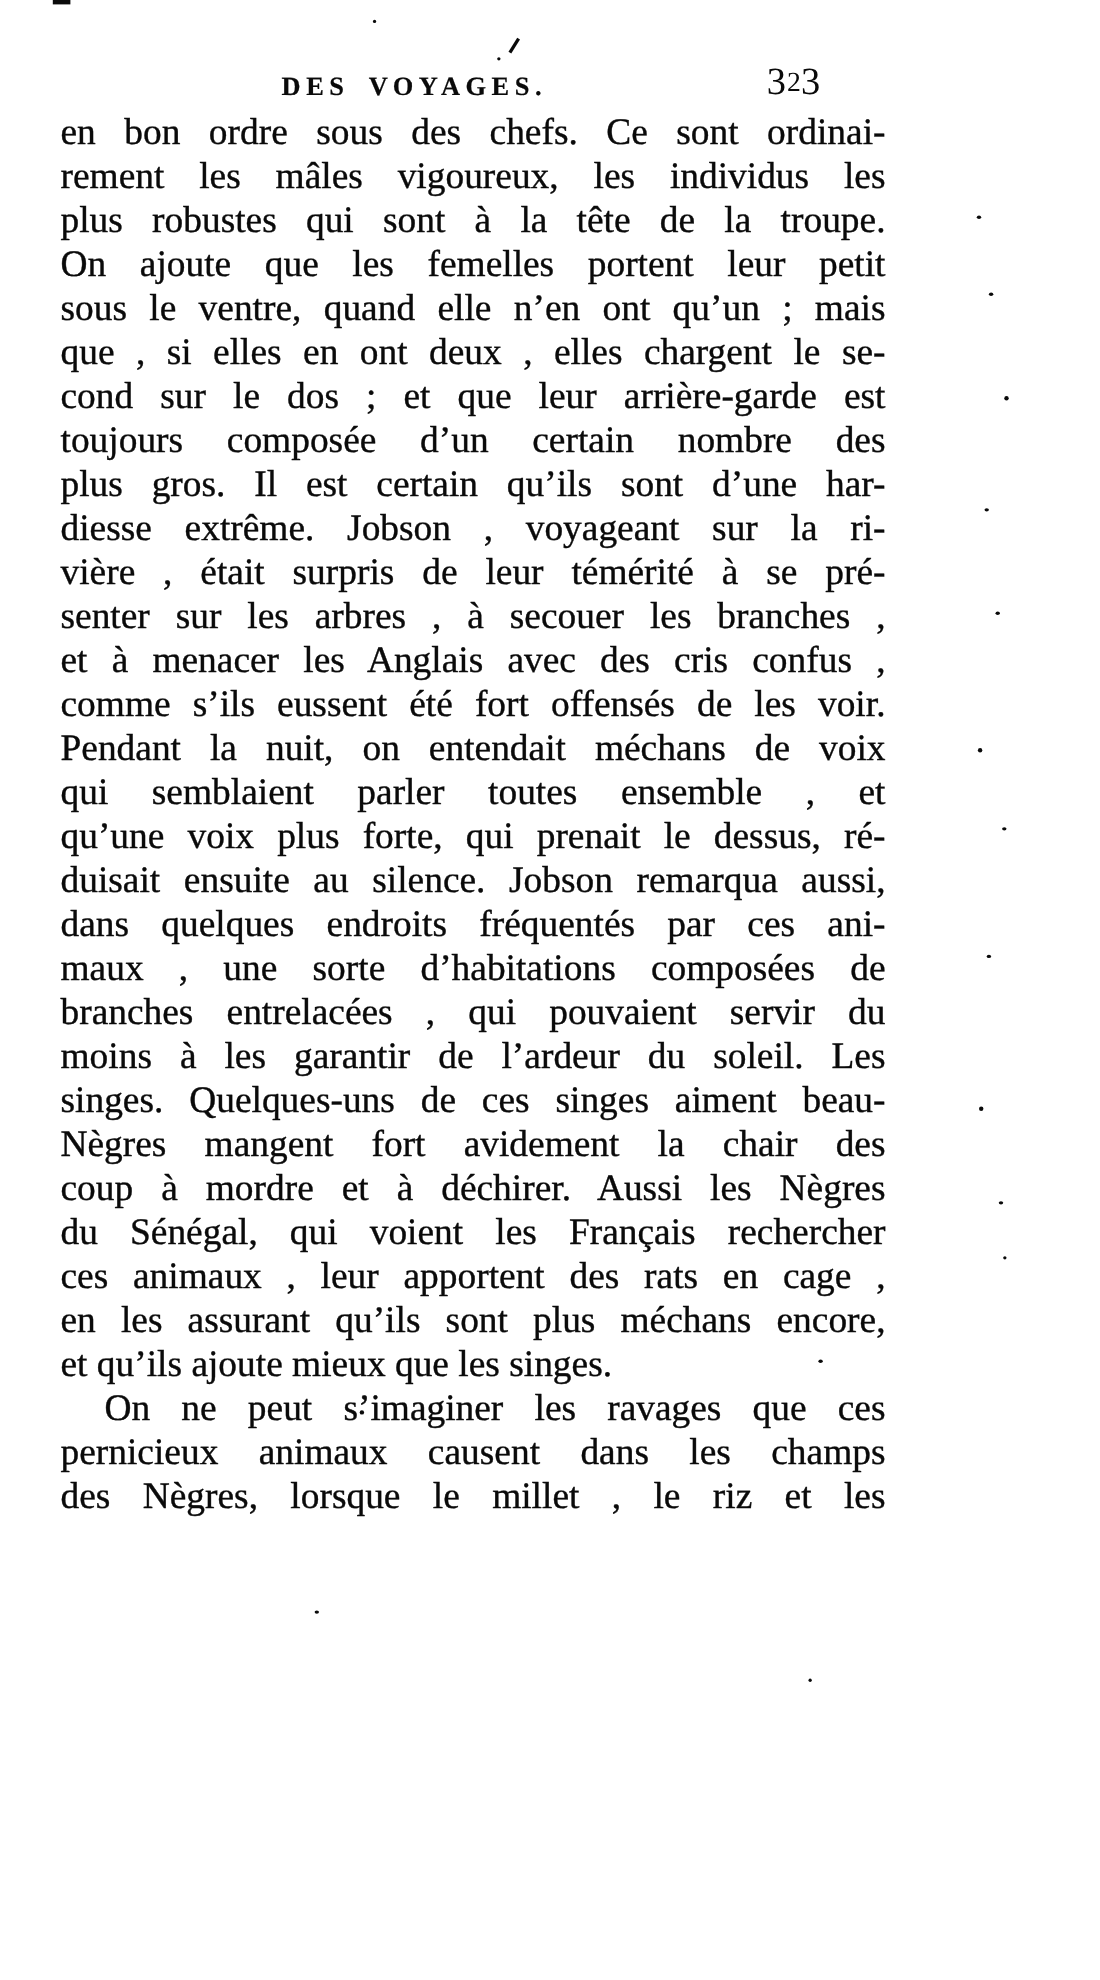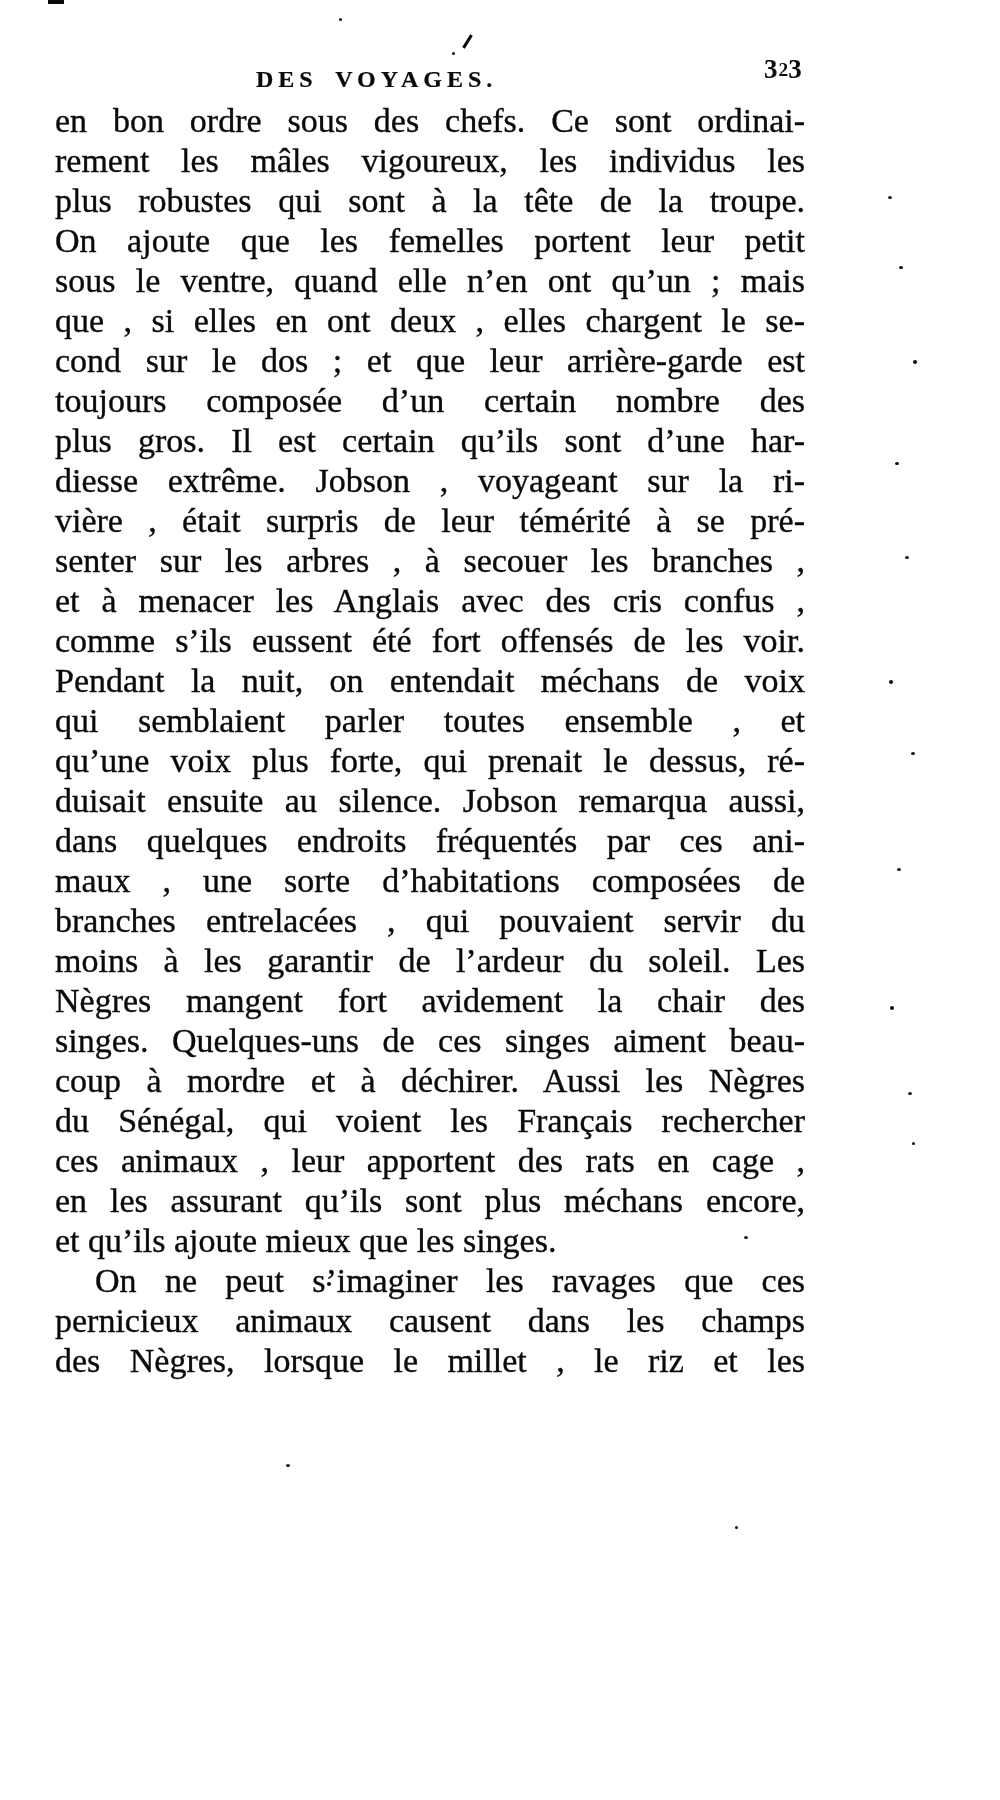--- a/index.html
+++ b/index.html
@@ -18,22 +18,22 @@
 
   
   .running-head { position: absolute; top: 0; left: 0; width: 940px; height: 100px; }
   .head-title {
     position: absolute; left: 256px; top: 66px;
     font-size: 24px; letter-spacing: 5px; word-spacing: 7px;
     font-weight: bold; color: var(--ink);
     -webkit-text-stroke: 0.2px var(--ink);
   }
   .head-page {
-    position: absolute; left: 764px; top: 54px;
-    font-size: 27px; font-weight: bold; letter-spacing: 1px;
+    position: absolute; left: 697px; top: 54px;
+    font-size: 35px; font-weight: normal; letter-spacing: 1px;
     color: var(--ink);
   }
   .head-page .digit-mid { font-size: 0.72em; vertical-align: 0.10em; letter-spacing: 0; }
 
   
   .text-block {
     position: absolute; left: 55px; top: 101px; width: 750px;
     font-size: 34px; line-height: 40px;
     color: var(--ink);
     -webkit-text-stroke: 0.35px var(--ink);
@@ -78,22 +78,22 @@
         <div class="line">et à menacer les Anglais avec des cris confus ,</div>
         <div class="line">comme s’ils eussent été fort offensés de les voir.</div>
         <div class="line">Pendant la nuit, on entendait méchans de voix</div>
         <div class="line">qui semblaient parler toutes ensemble , et</div>
         <div class="line">qu’une voix plus forte, qui prenait le dessus, ré-</div>
         <div class="line">duisait ensuite au silence. Jobson remarqua aussi,</div>
         <div class="line">dans quelques endroits fréquentés par ces ani-</div>
         <div class="line">maux , une sorte d’habitations composées de</div>
         <div class="line">branches entrelacées , qui pouvaient servir du</div>
         <div class="line">moins à les garantir de l’ardeur du soleil. Les</div>
+        <div class="line">singes. Quelques-uns de ces singes aiment beau-</div>
         <div class="line">Nègres mangent fort avidement la chair des</div>
-        <div class="line">singes. Quelques-uns de ces singes aiment beau-</div>
         <div class="line">coup à mordre et à déchirer. Aussi les Nègres</div>
         <div class="line">du Sénégal, qui voient les Français rechercher</div>
         <div class="line">ces animaux , leur apportent des rats en cage ,</div>
         <div class="line">en les assurant qu’ils sont plus méchans encore,</div>
         <div class="line no-justify">et qu’ils ajoute mieux que les singes.</div>
       </div>
       <div class="paragraph">
         <div class="line indent">On ne peut s’imaginer les ravages que ces</div>
         <div class="line">pernicieux animaux causent dans les champs</div>
         <div class="line">des Nègres, lorsque le millet , le riz et les</div>

